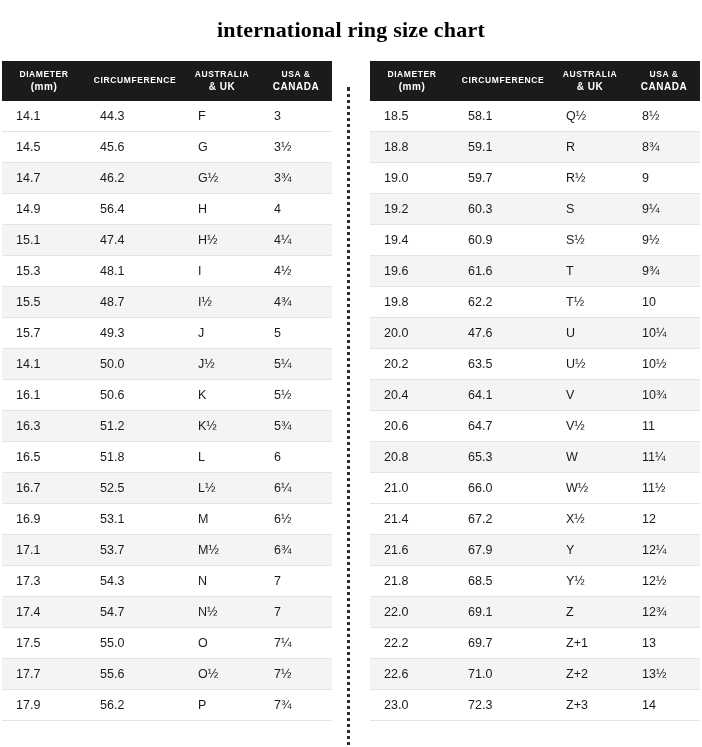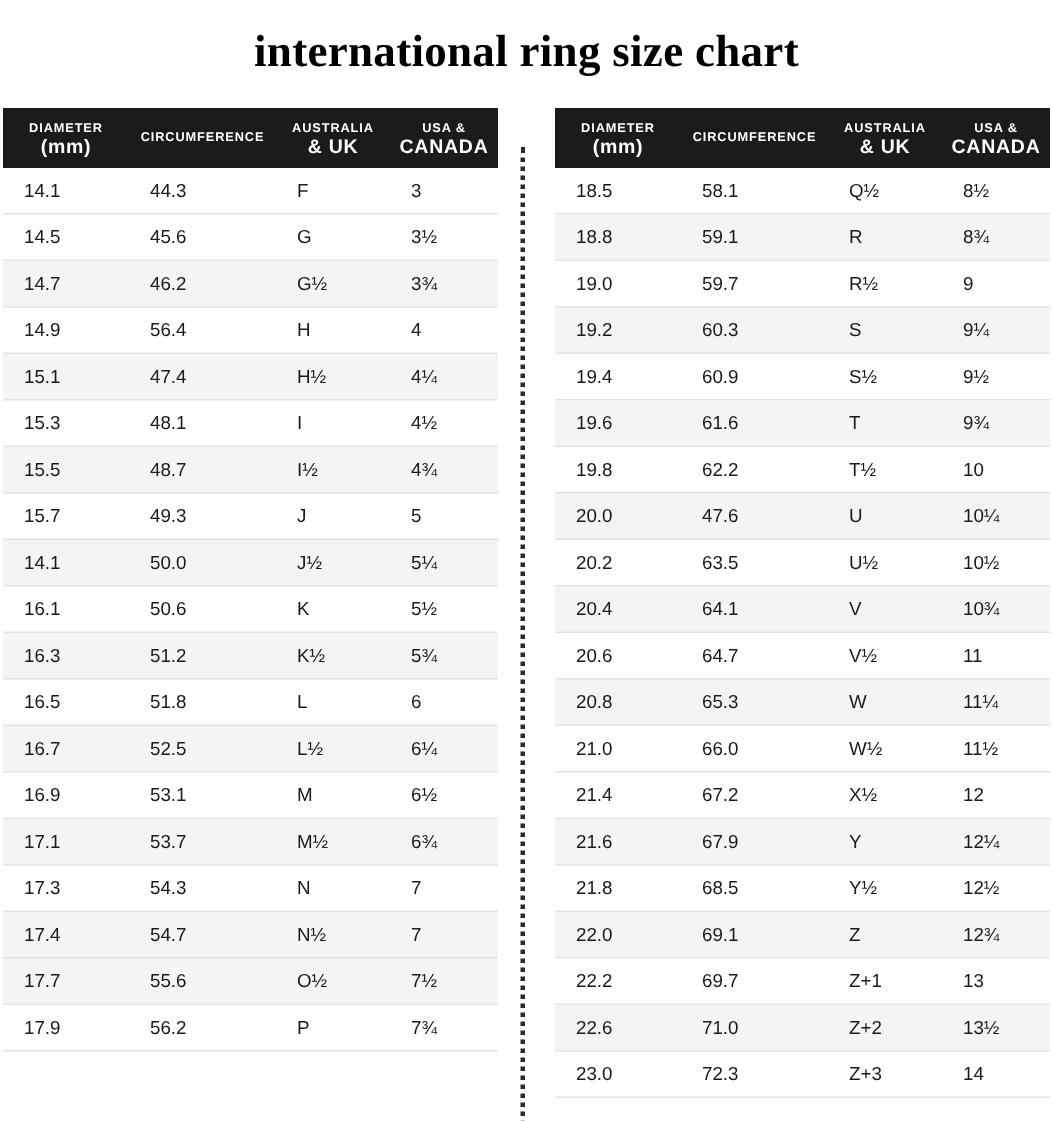--- a/index.html
+++ b/index.html
@@ -17,21 +17,21 @@
   .page {
     position: relative;
     width: 702px;
     height: 747px;
     box-sizing: border-box;
   }
   .chart-title {
     text-align: center;
     font-family: "Liberation Serif", serif;
     font-weight: bold;
-    font-size: 30px;
+    font-size: 22px;
     line-height: 26px;
     letter-spacing: 0.2px;
     padding-top: 2px;
     padding-bottom: 4px;
     color: #000000;
   }
   .tables {
     display: flex;
     flex-direction: row;
     align-items: flex-start;
@@ -53,21 +53,21 @@
     font-weight: bold;
     letter-spacing: 0.6px;
     text-align: center;
     padding: 8px 2px 9px 2px;
     line-height: 11px;
     border: none;
     vertical-align: middle;
   }
   table.size-table thead th .sub {
     display: block;
-    font-size: 13px;
+    font-size: 10px;
     font-weight: bold;
     letter-spacing: 0.5px;
     margin-top: 1px;
   }
   table.size-table td {
     font-size: 12.5px;
     color: #1a1a1a;
     padding: 6px 0 6px 14px;
     height: 18px;
     border-bottom: 1px solid #e3e3e3;
@@ -225,20 +225,26 @@
               <td>54.3</td>
               <td>N</td>
               <td>7</td>
             </tr>
             <tr class="even">
               <td>17.4</td>
               <td>54.7</td>
               <td>N½</td>
               <td>7</td>
             </tr>
+            <tr class="odd">
+              <td>17.5</td>
+              <td>55.0</td>
+              <td>O</td>
+              <td>7¼</td>
+            </tr>
             <tr class="even">
               <td>17.7</td>
               <td>55.6</td>
               <td>O½</td>
               <td>7½</td>
             </tr>
             <tr class="odd">
               <td>17.9</td>
               <td>56.2</td>
               <td>P</td>

